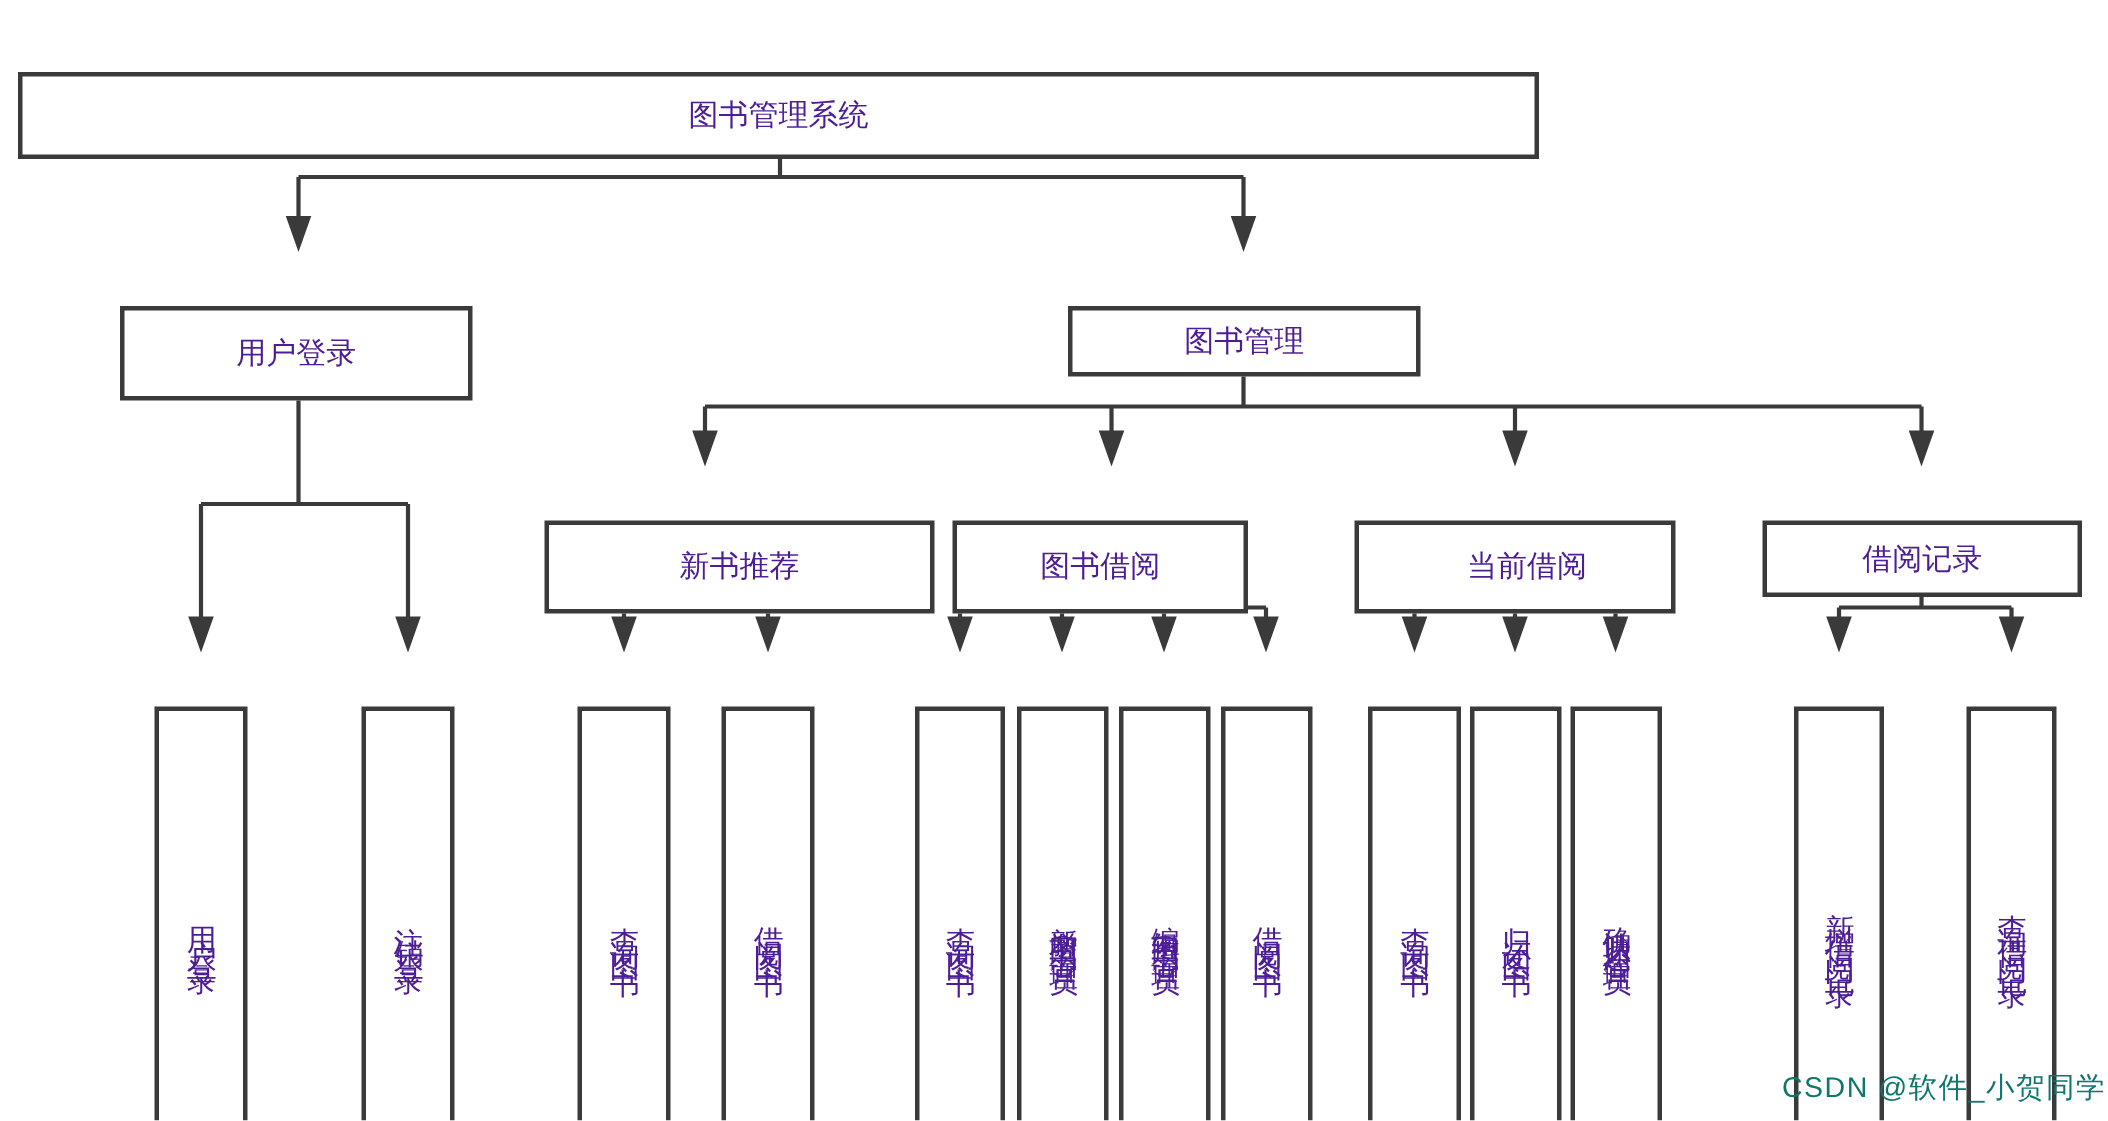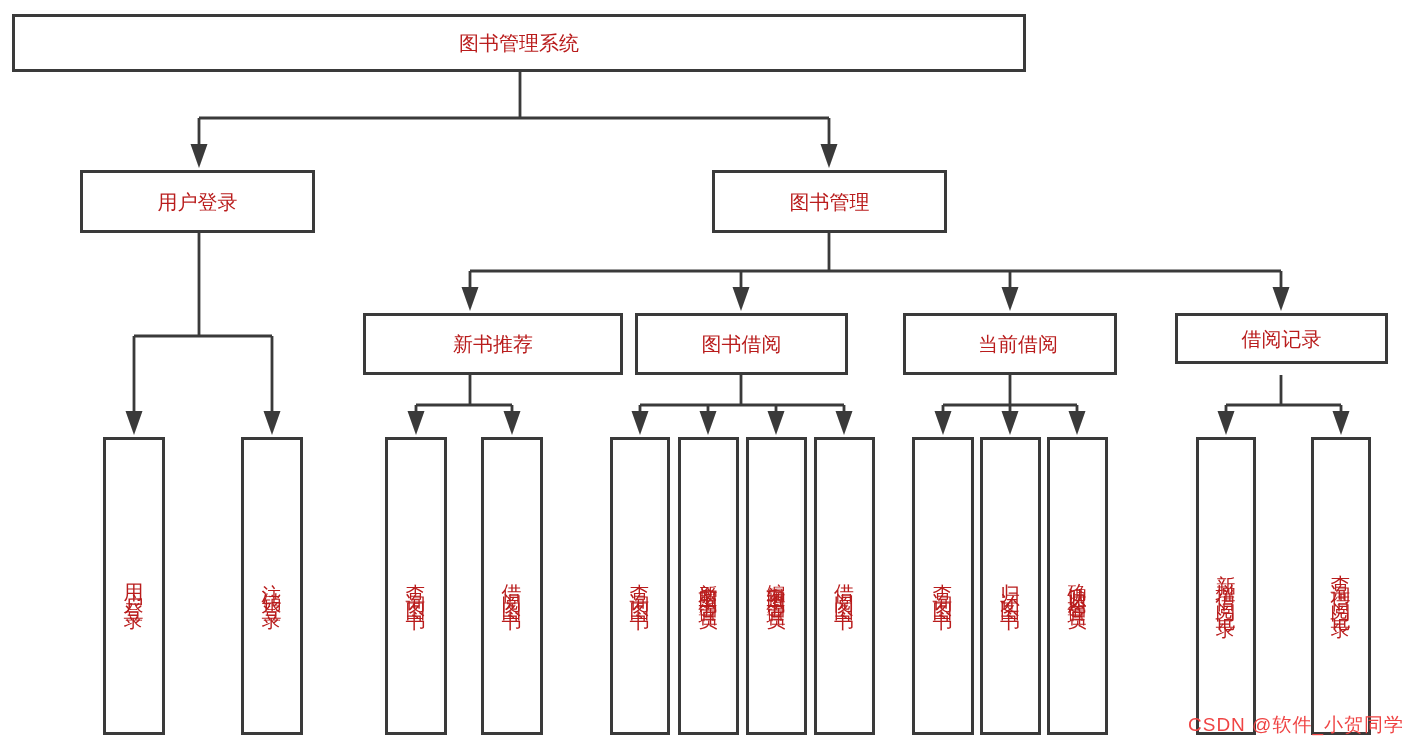--- a/index.html
+++ b/index.html
@@ -21,45 +21,46 @@
     top: 0;
     width: 1405px;
     height: 747px;
     pointer-events: none;
   }
   .node {
     position: absolute;
     box-sizing: border-box;
     background: #ffffff;
     border: 3px solid #3a3a3a;
-    color: #b91c1c;
+    color: #4c1d95;
     display: flex;
     align-items: center;
     justify-content: center;
     font-size: 20px;
     line-height: 1;
     z-index: 2;
+    margin-top: 34px;
   }
   .leaf {
     writing-mode: vertical-rl;
     text-orientation: mixed;
     letter-spacing: 9px;
     font-size: 20px;
   }
   .leaf.long {
     letter-spacing: 4px;
     font-size: 19px;
   }
   .watermark {
     position: absolute;
     left: 1188px;
     top: 712px;
     font-size: 19px;
     letter-spacing: 1px;
-    color: #ef4444;
+    color: #0f766e;
     white-space: nowrap;
     z-index: 3;
   }
   svg .line {
     stroke: #3a3a3a;
     stroke-width: 2.8;
     fill: none;
   }
   svg .arrow {
     fill: #3a3a3a;
@@ -103,24 +104,24 @@
     <polygon class="arrow" points="1068.5,411 1085.5,411 1077,435"></polygon>
 
     <path class="line" d="M1281,375 V405 M1226,405 H1341 M1226,405 V413 M1341,405 V413"></path>
     <polygon class="arrow" points="1217.5,411 1234.5,411 1226,435"></polygon>
     <polygon class="arrow" points="1332.5,411 1349.5,411 1341,435"></polygon>
   </svg>
 
   <div class="node" style="left:12px; top:14px; width:1014px; height:58px;">图书管理系统</div>
 
   <div class="node" style="left:80px; top:170px; width:235px; height:63px;">用户登录</div>
-  <div class="node" style="left:712px; top:170px; width:235px; height:63px;">图书管理</div>
+  <div class="node" style="left:712px; top:170px; width:235px; height:47px;">图书管理</div>
 
   <div class="node" style="left:363px; top:313px; width:260px; height:62px;">新书推荐</div>
-  <div class="node" style="left:635px; top:313px; width:213px; height:62px;">图书借阅</div>
+  <div class="node" style="left:635px; top:313px; width:197px; height:62px;">图书借阅</div>
   <div class="node" style="left:903px; top:313px; width:214px; height:62px;padding-left:16px;">当前借阅</div>
   <div class="node" style="left:1175px; top:313px; width:213px; height:51px;">借阅记录</div>
 
   <div class="node leaf" style="left:103px; top:437px; width:62px; height:298px;">用户登录</div>
   <div class="node leaf" style="left:241px; top:437px; width:62px; height:298px;">注销登录</div>
 
   <div class="node leaf" style="left:385px; top:437px; width:62px; height:298px;">查询图书</div>
   <div class="node leaf" style="left:481px; top:437px; width:62px; height:298px;">借阅图书</div>
 
   <div class="node leaf" style="left:610px; top:437px; width:60px; height:298px;">查询图书</div>

